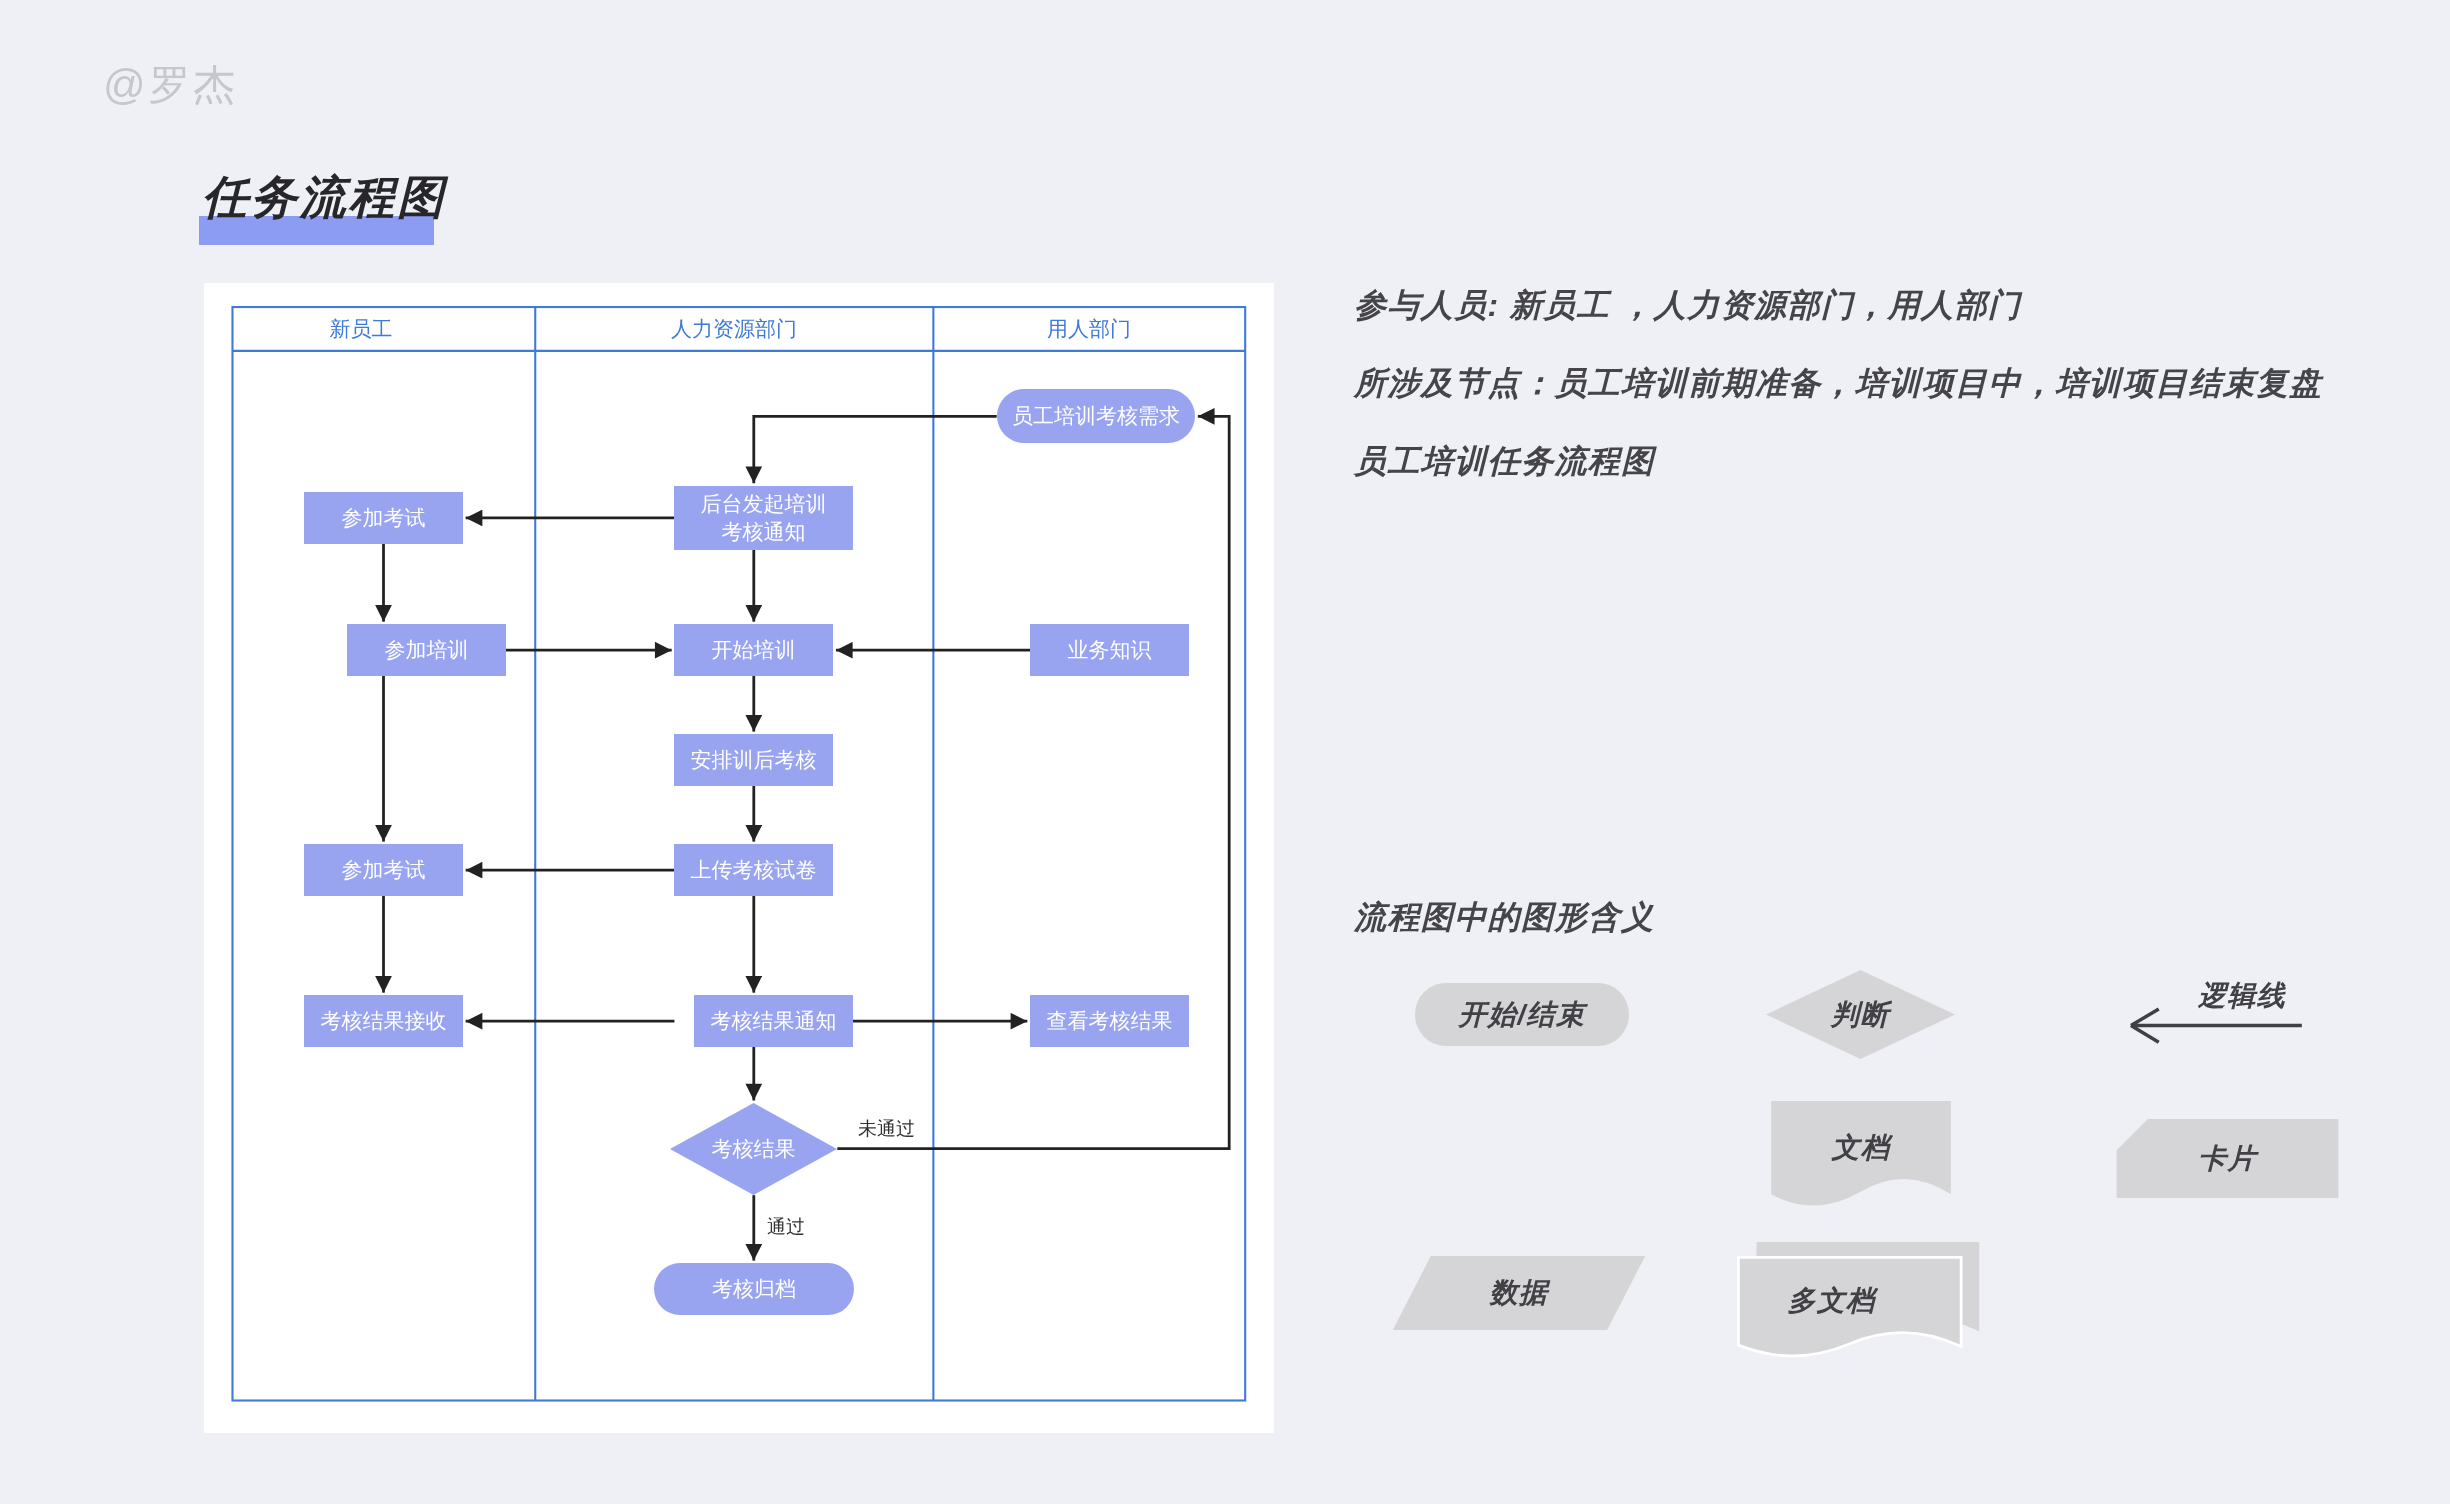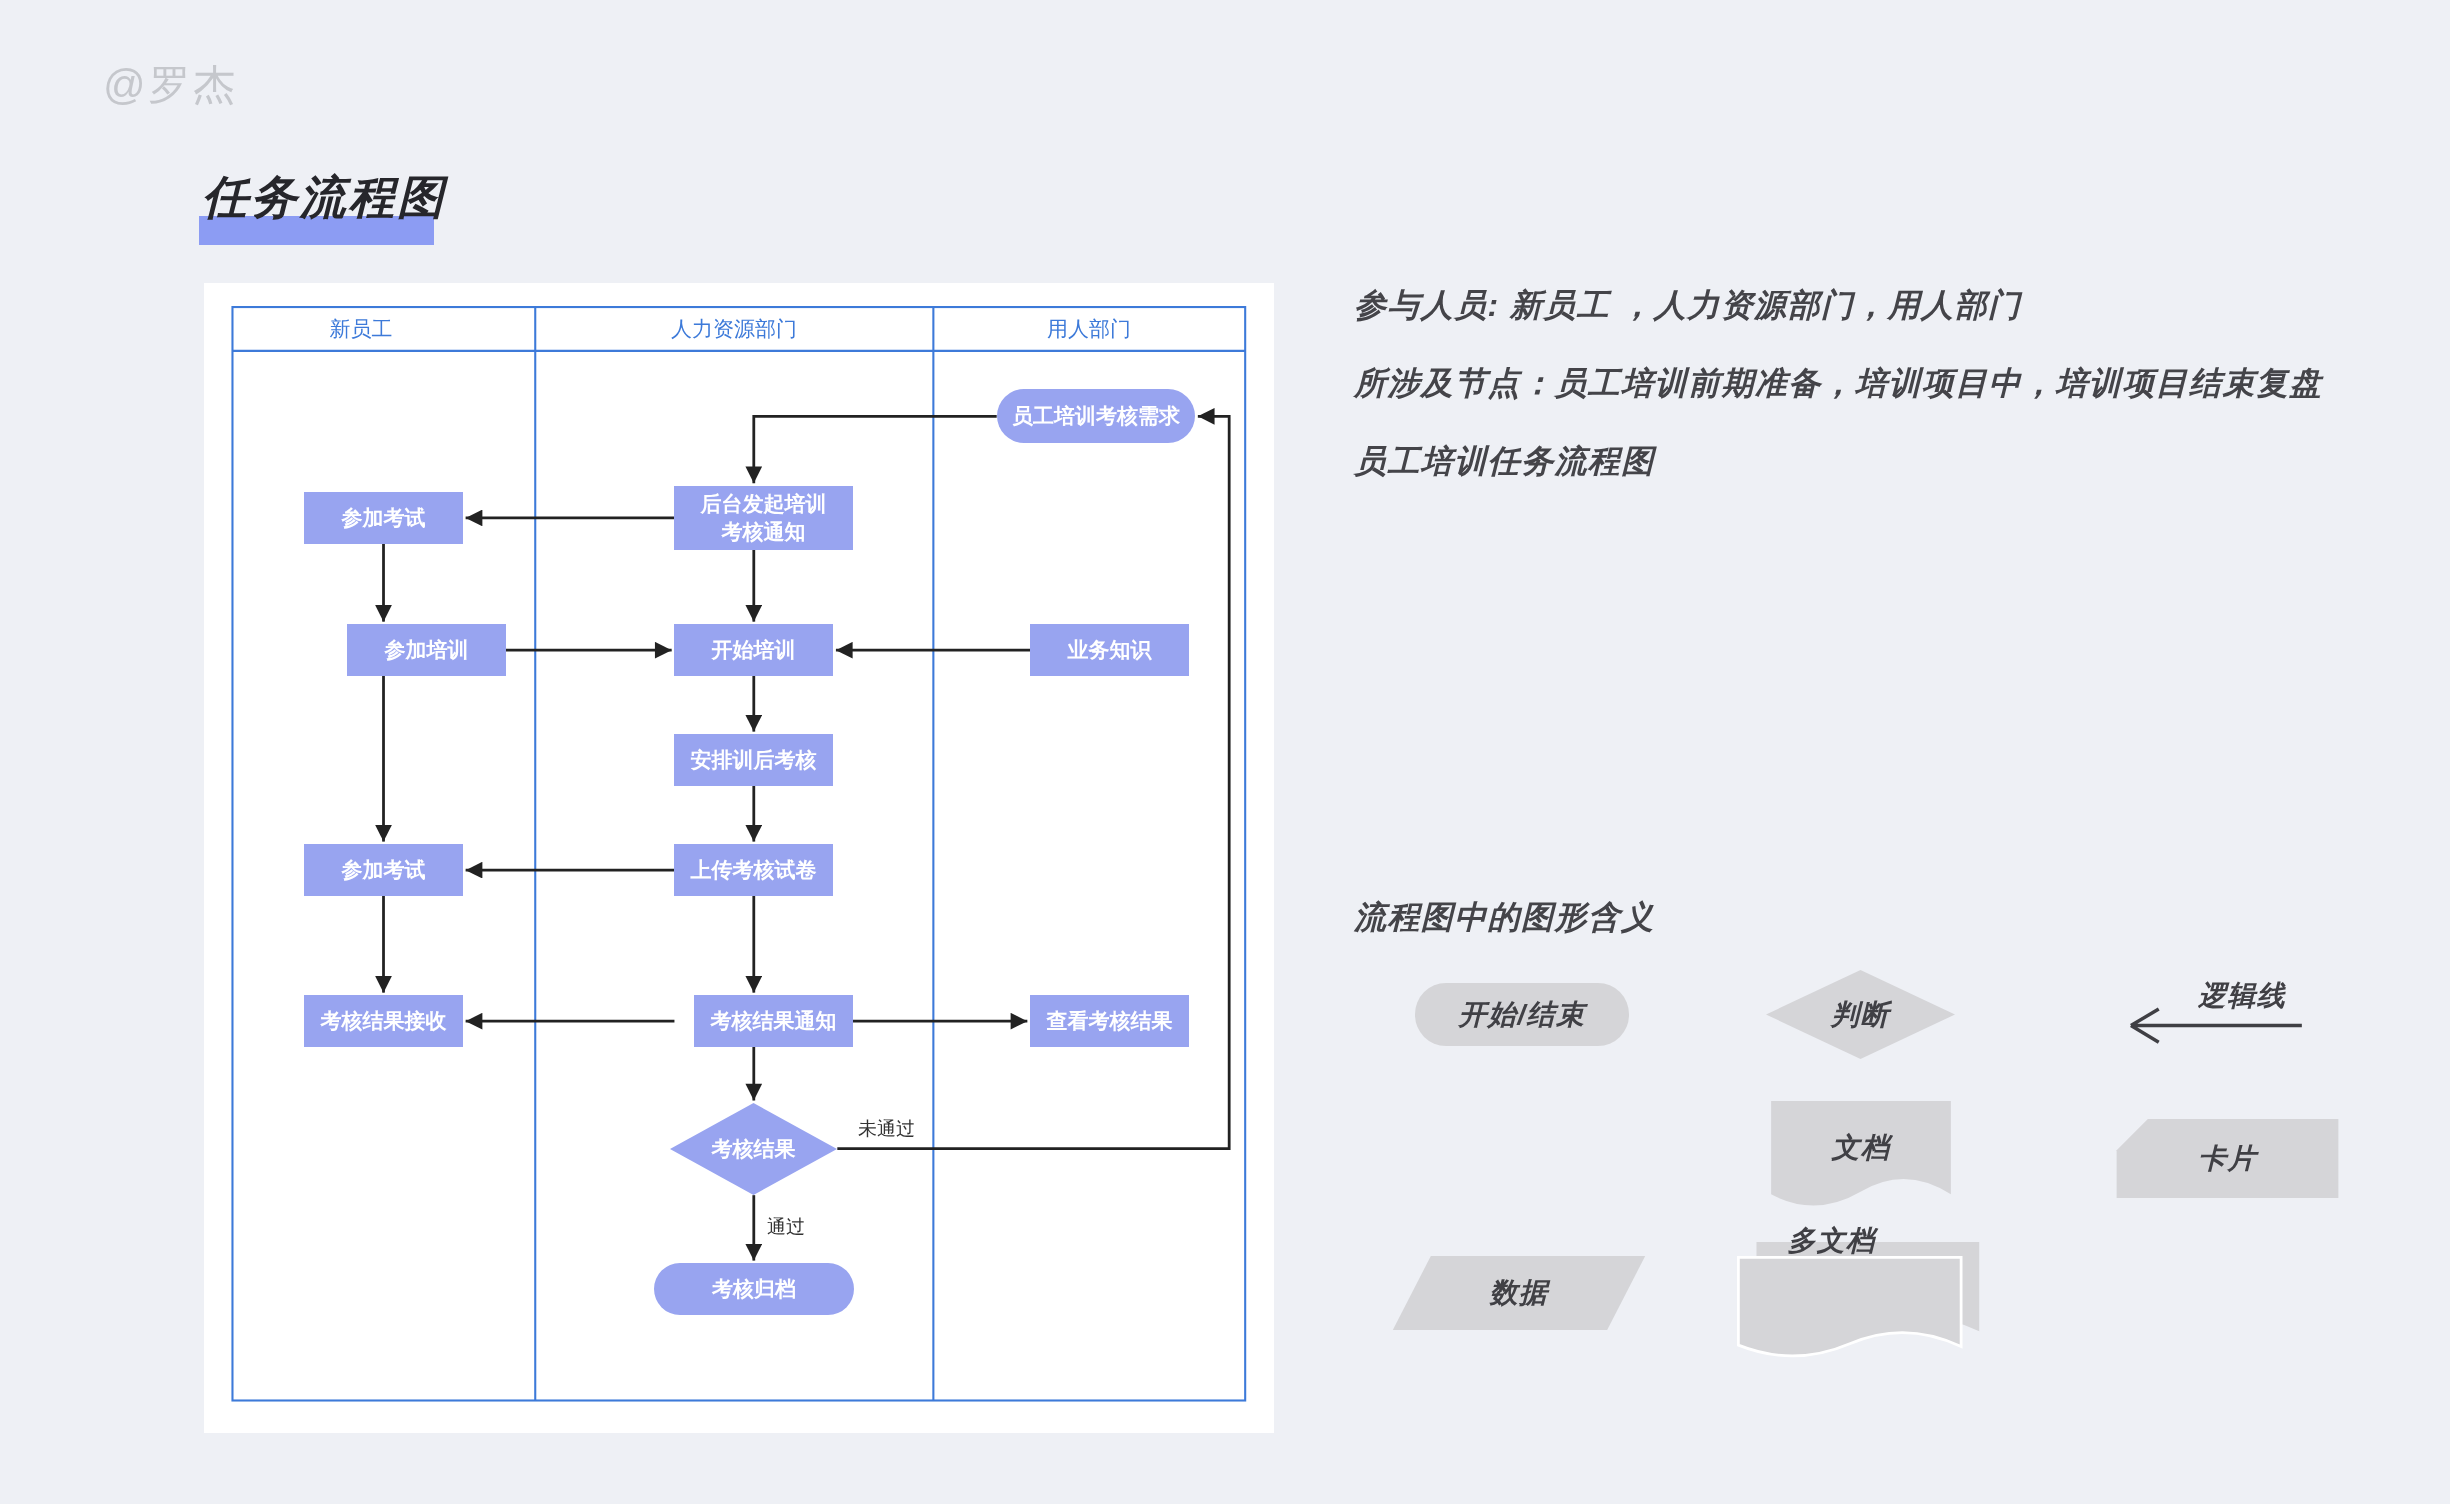--- a/index.html
+++ b/index.html
@@ -15,21 +15,21 @@
   .watermark{left:103px;top:57px;font-size:42px;color:var(--wm);letter-spacing:2.8px;z-index:3;}
   .title-highlight{left:199px;top:216px;width:235px;height:29px;background:var(--hl);z-index:2;}
   .page-title{left:202px;top:167px;font-size:46px;font-weight:bold;font-style:italic;
               color:var(--title-ink);letter-spacing:2.8px;z-index:3;}
   .panel{left:204px;top:283px;width:1070px;height:1150px;background:var(--panel);z-index:1;}
   svg.overlay{left:0;top:0;width:2450px;height:1505px;z-index:2;}
   .lane-header{top:307px;height:44px;display:flex;align-items:center;justify-content:center;
                font-size:21px;color:var(--table);z-index:3;}
   .node{background:var(--node);color:var(--node-text);display:flex;flex-direction:column;
         align-items:center;justify-content:center;font-size:21px;
-        line-height:28px;z-index:3;font-weight:bold;}
+        line-height:28px;z-index:3;}
   .pill{border-radius:31px;}
   .diamond{clip-path:polygon(50% 0,100% 50%,50% 100%,0 50%);}
   .edge-label{font-size:19px;color:#333333;z-index:4;}
   .note{left:1354px;font-size:32px;font-weight:bold;font-style:italic;color:var(--ink);
         letter-spacing:1.4px;z-index:3;white-space:nowrap;}
   .legend-title{left:1354px;top:896px;font-size:32px;font-weight:bold;font-style:italic;
                 color:var(--ink);letter-spacing:1.4px;z-index:3;}
   .legend-label{display:flex;align-items:center;justify-content:center;font-size:28px;
                 font-weight:bold;font-style:italic;color:var(--legend-ink);z-index:4;
                 letter-spacing:1.4px;}
@@ -138,16 +138,16 @@
 
   <svg class="abs shape-svg" style="left:1392px;top:1256px;" width="254" height="74" viewBox="0 0 365 107">
     <polygon points="55,0 365,0 310,107 0,107" fill="#d5d5d8"></polygon>
   </svg>
   <div class="abs legend-label" style="left:1392px;top:1256px;width:254px;height:74px;">数据</div>
 
   <svg class="abs shape-svg" style="left:1737px;top:1242px;" width="245" height="129" viewBox="0 0 352 185">
     <path d="M28 0 H348 V128 Q268 90 188 124 Q108 158 28 126 Z" fill="#d5d5d8"></path>
     <path d="M2 22 H322 V150 Q242 112 162 146 Q82 180 2 148 Z" fill="#d5d5d8" stroke="#ffffff" stroke-width="4"></path>
   </svg>
-  <div class="abs legend-label" style="left:1738px;top:1196px;width:187px;height:89px;">多文档</div>
+  <div class="abs legend-label" style="left:1738px;top:1256px;width:187px;height:89px;">多文档</div>
 
 </div>
 
 
 </body></html>

